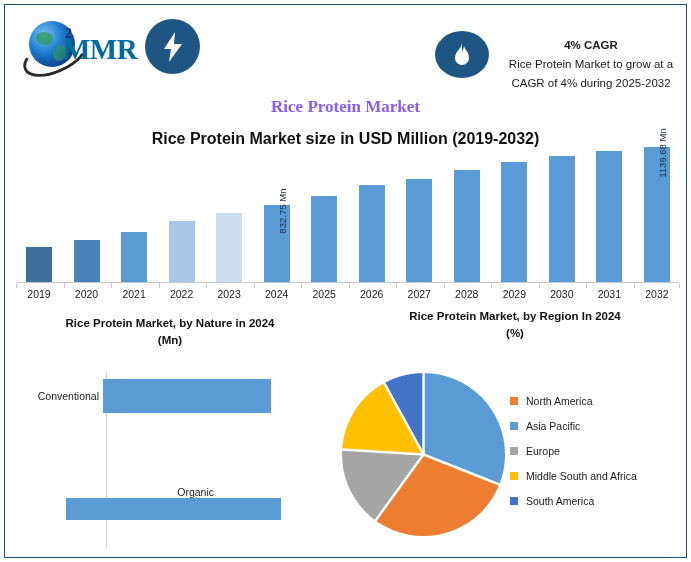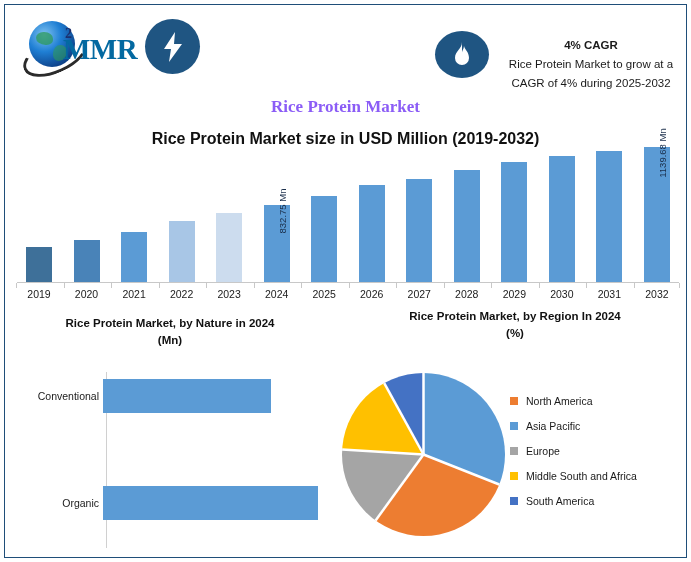--- a/index.html
+++ b/index.html
@@ -108,21 +108,21 @@
   
   .sec-head { position: absolute; text-align: center; font-weight: bold; font-size: 11.5px; color: #111; line-height: 17px; }
   #nature-head { left: 4px; top: 310px; width: 322px; }
   #region-head { left: 345px; top: 303px; width: 330px; }
 
   
   .hbar-chart { position: absolute; left: 8px; top: 365px; width: 320px; height: 180px; }
   .hbar-axis { position: absolute; left: 93px; top: 2px; width: 1px; height: 176px; background: #d0d0d0; }
   .hbar-row { position: absolute; left: 0; width: 320px; height: 34px; display: flex; align-items: center; }
   #hbar-row-0 { top: 27px; }
-  #hbar-row-1 { top: 116px; }
+  #hbar-row-1 { top: 116px; flex-direction: column; }
   .hbar-label { width: 90px; text-align: right; padding-right: 4px; font-size: 10.5px; color: #1a1a1a; }
   .hbar-fill { height: 34px; background: #5b9bd5; }
 
   
   .pie-wrap { position: absolute; left: 337px; top: 365px; width: 340px; height: 180px; }
   .pie { position: absolute; left: 0; top: 3px; width: 163px; height: 163px; border-radius: 50%; }
   .pie-sep { position: absolute; left: 0; top: 3px; width: 163px; height: 163px; }
   .legend { position: absolute; left: 168px; top: 18px; width: 170px; }
   .legend-row { display: flex; align-items: center; height: 25px; }
   .legend-swatch { width: 8px; height: 8px; margin-right: 8px; flex: none; }

